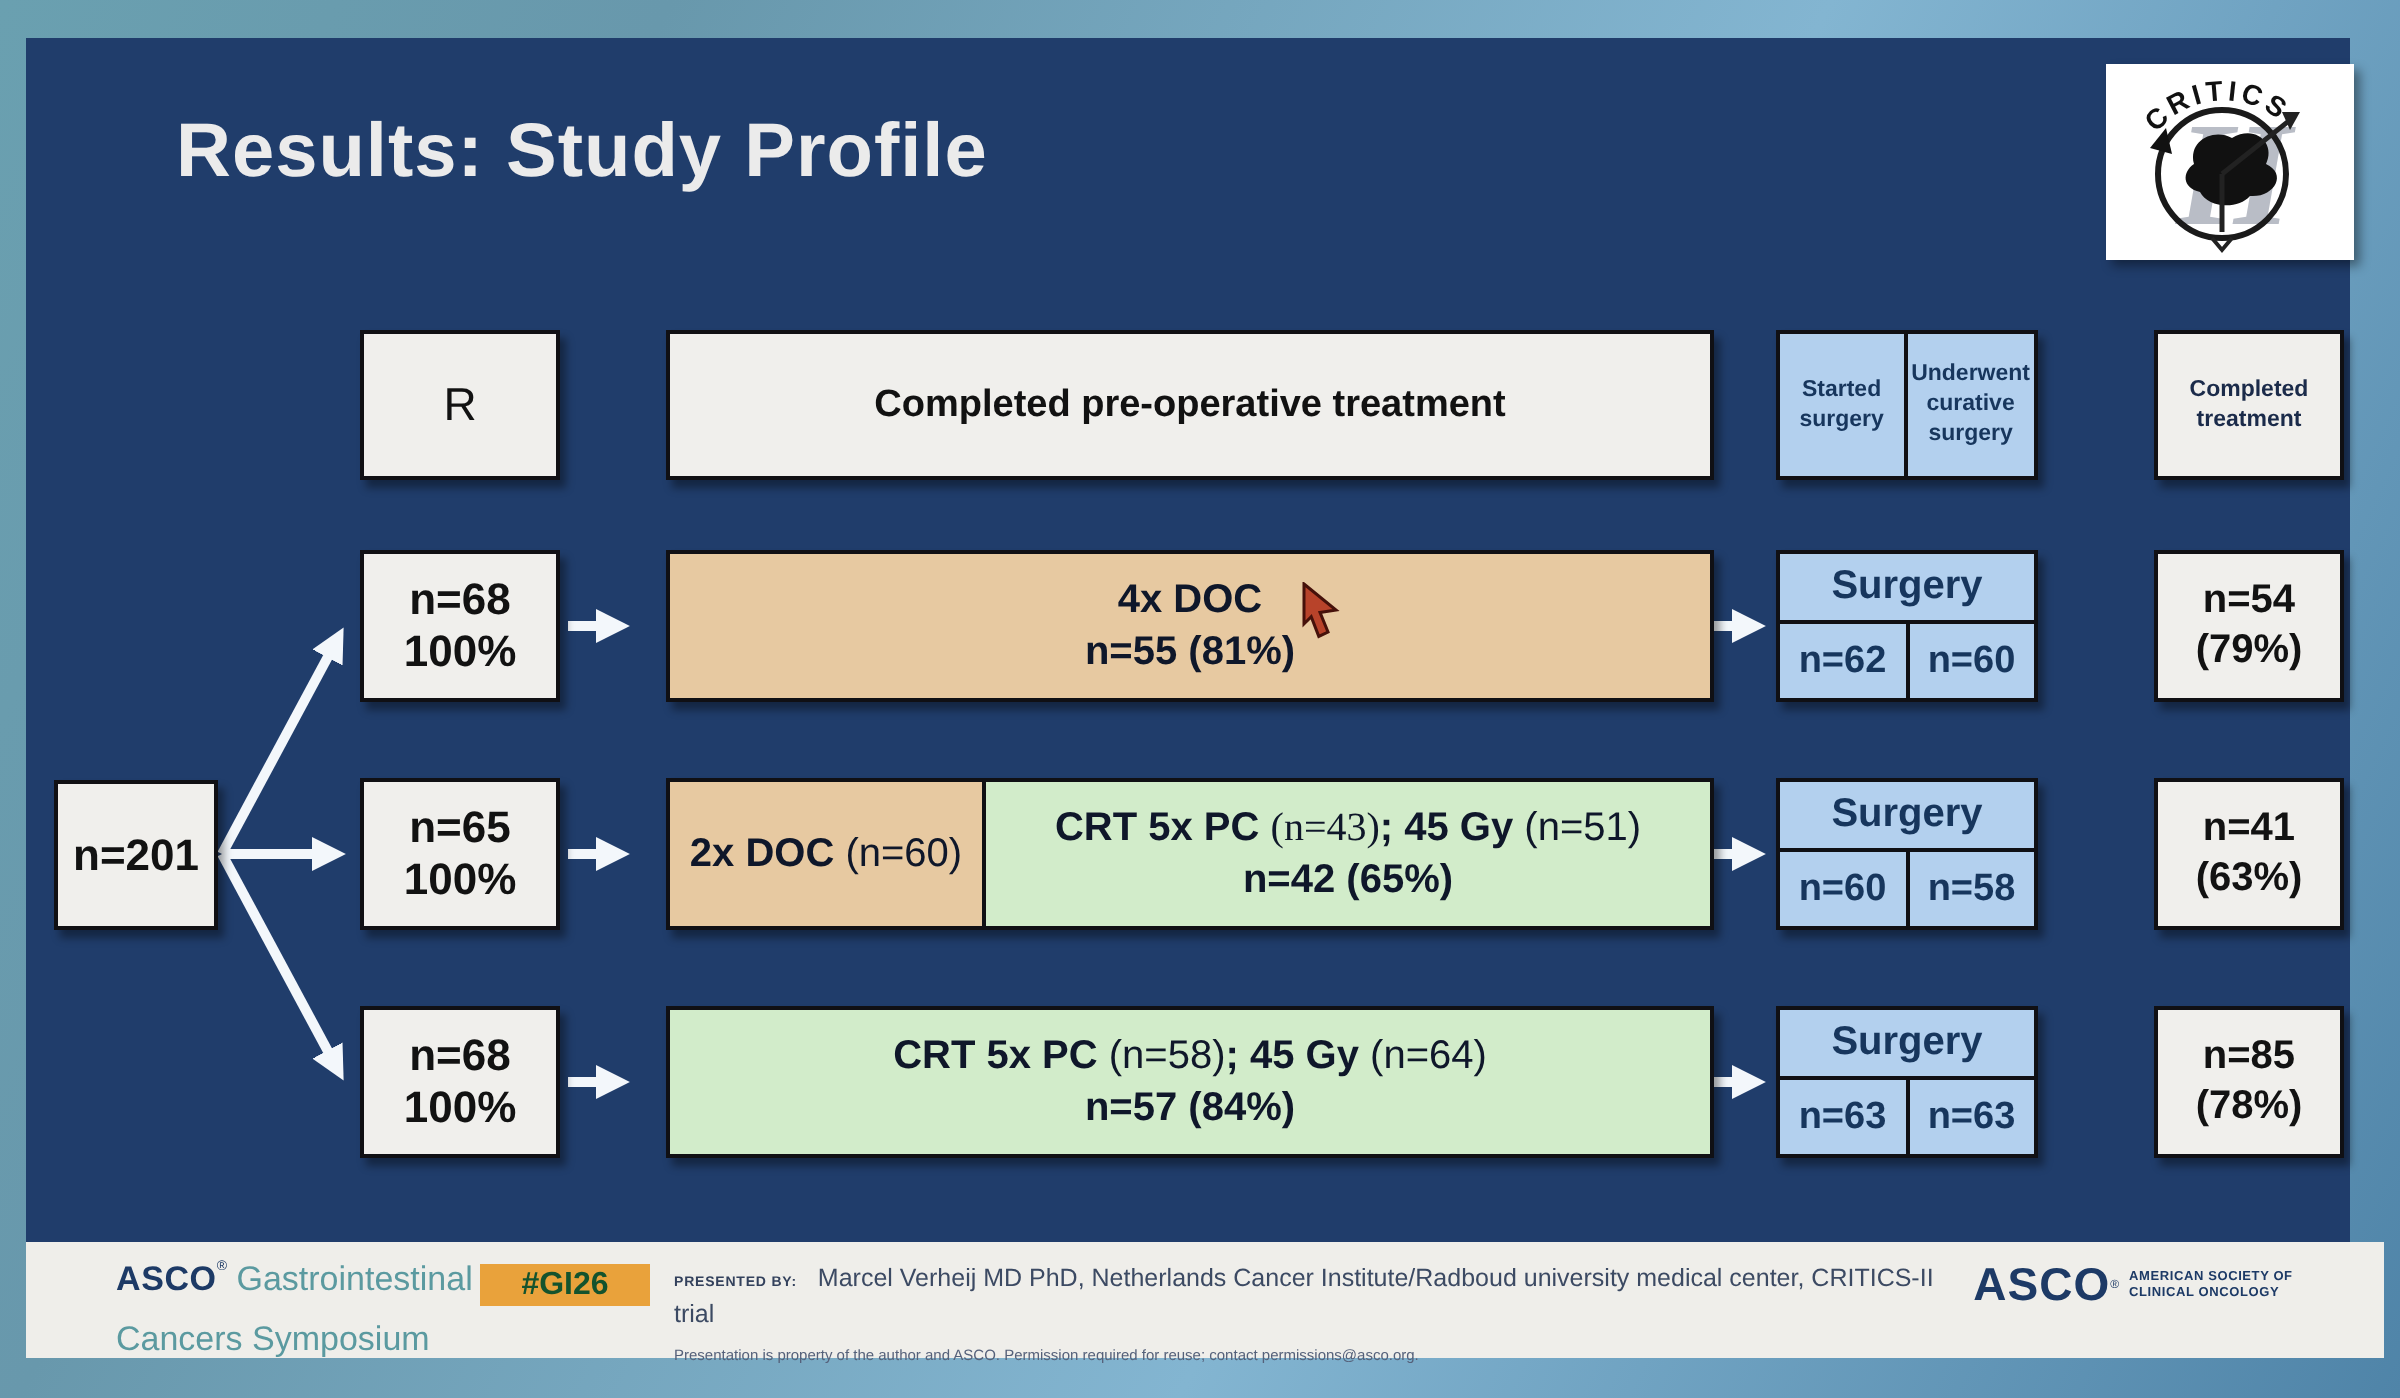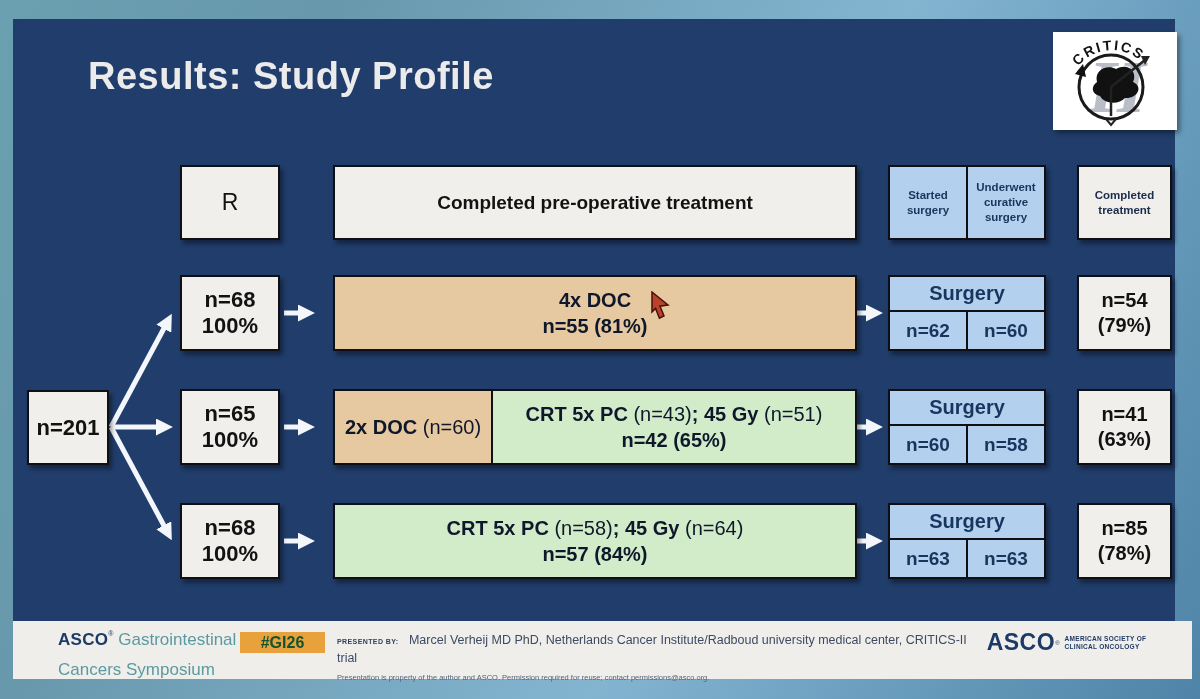--- a/index.html
+++ b/index.html
@@ -26,21 +26,21 @@
     position:absolute;box-sizing:border-box;
     border:2.5px solid #101014;
     box-shadow:3px 4px 4px rgba(0,0,0,.38);
     display:flex;align-items:center;justify-content:center;text-align:center;
   }
   .light{background:#f0efec;color:#121212;}
   .blue{background:#b3d0ee;color:#17365d;}
   
   .c-rand{left:167px;width:100px;}
   .c-treat{left:320px;width:524px;}
-  .c-surg{left:875px;width:158px;}
+  .c-surg{left:875px;width:131px;}
   .c-comp{left:1064px;width:95px;}
   
   .r-hdr{top:146px;height:75px;}
   .r-1{top:256px;height:76px;}
   .r-2{top:370px;height:76px;}
   .r-3{top:484px;height:76px;}
   .start-box{left:14px;top:371px;width:82px;height:75px;font-size:22px;font-weight:700;}
   .r-label{font-size:23px;font-weight:400;}
   .preop-label{font-size:19px;font-weight:700;}
   .small-hdr{font-size:11.5px;font-weight:700;line-height:1.3;color:#17365d;}
@@ -185,21 +185,21 @@
       <div>
         <div>n=65</div>
         <div>100%</div>
       </div>
     </div>
     <div class="box treat c-treat r-2">
       <div class="seg seg-tan" style="flex:0 0 30%">
           <div><span style="font-weight: 700;">2x DOC </span><span style="font-weight: 400;">(n=60)</span></div>
         </div>
       <div class="seg seg-green" style="flex:1">
-          <div><span style="font-weight: 700;">CRT 5x PC </span><span style="font-weight: 400;">(n=43)</span><span style="font-weight: 700;">; 45 Gy </span><span style="font-weight: 400;">(n=51)</span></div>
+          <div><span style="font-weight: 700;">CRT 5x PC </span><span style="font-weight: 400; font-family: Liberation Serif, serif;">(n=43)</span><span style="font-weight: 700;">; 45 Gy </span><span style="font-weight: 400;">(n=51)</span></div>
           <div><span style="font-weight: 700;">n=42 (65%)</span></div>
         </div>
     </div>
     <div class="box blue surgery c-surg r-2">
       <div class="surg-hdr">Surgery</div>
       <div class="surg-cells">
         <div class="surg-cell">n=60</div>
         <div class="surg-cell">n=58</div>
       </div>
     </div>

